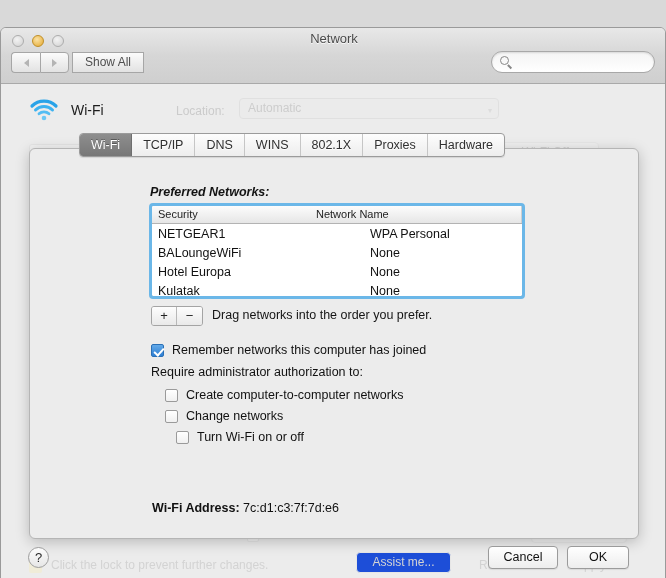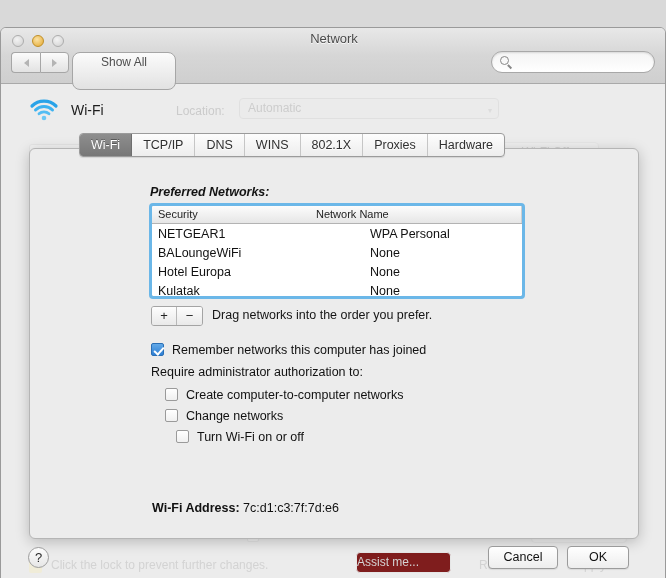--- a/index.html
+++ b/index.html
@@ -50,23 +50,23 @@
     border: 1px solid #a6a6a6;
     display: flex; align-items: center; justify-content: center;
   }
   .navbtn:first-child { border-radius: 4px 0 0 4px; border-right: none; }
   .navbtn:last-child  { border-radius: 0 4px 4px 0; }
   .arrow { width: 0; height: 0; border-top: 4px solid transparent; border-bottom: 4px solid transparent; }
   .arrow-l { border-right: 5px solid #b4b4b4; }
   .arrow-r { border-left: 5px solid #b4b4b4; }
 
   #showall {
-    position: absolute; left: 71px; top: 24px; height: 38px; padding: 0 28px;
+    position: absolute; left: 71px; top: 24px; height: 21px; padding: 0 12px;
     background: linear-gradient(to bottom, #fbfbfb, #e2e2e2);
-    border: 1px solid #a6a6a6; border-radius: 8px;
+    border: 1px solid #a6a6a6; border-radius: 0;
     font-size: 12px; color: #4e4e4e; line-height: 19px;
   }
   #searchfield {
     position: absolute; right: 12px; top: 23px; width: 164px; height: 22px;
     background: linear-gradient(to bottom, #f4f4f4, #ffffff);
     border: 1px solid #a8a8a8; border-radius: 11px;
     box-shadow: inset 0 1px 2px rgba(0,0,0,.12);
   }
   #search-icon {
     position: absolute; left: 8px; top: 4px; width: 9px; height: 9px;
@@ -149,22 +149,22 @@
     border: 1px solid #e6e6e6; border-radius: 4px; background: #efefef;
     font-size: 12px; color: #d2d2d2; text-align: center; line-height: 19px;
   }
   #bg-lock {
     position: absolute; left: 28px; top: 472px; width: 13px; height: 17px;
     background: #f0ecd8; border-radius: 2px;
   }
   #bg-lock-text { position: absolute; left: 50px; top: 474px; }
   #bg-assist {
     position: absolute; left: 355px; top: 468px; width: 95px; height: 21px;
-    border: 1px solid #e6e6e6; border-radius: 4px; background: #7f1d1d;
-    font-size: 12px; color: #d4d4d4; text-align: left; line-height: 19px;
+    border: 1px solid #e6e6e6; border-radius: 4px; background: #1d4ed8;
+    font-size: 12px; color: #d4d4d4; text-align: center; line-height: 19px;
   }
   #bg-revert { position: absolute; left: 478px; top: 474px; }
   #bg-apply  { position: absolute; left: 575px; top: 474px; }
 
   
   #sheet {
     position: absolute; left: 28px; top: 120px; width: 610px; height: 391px;
     background: #ececec;
     border: 1px solid #b5b5b5;
     border-radius: 6px;
@@ -230,21 +230,21 @@
   .pmbtn {
     width: 25px; height: 18px; line-height: 17px; text-align: center;
     font-size: 13px; color: #222;
     background: linear-gradient(to bottom, #fdfdfd, #e9e9e9);
   }
   .pmbtn:first-child { border-right: 1px solid #b8b8b8; }
   #drag-hint {
     position: absolute; left: 182px; top: 159px; font-size: 12.5px; color: #141414;
   }
 
-  .cbrow { position: absolute; display: flex; }
+  .cbrow { position: absolute; display: flex; align-items: center; }
   .cbox {
     width: 13px; height: 13px; border-radius: 2px;
     border: 1px solid #9a9a9a;
     background: linear-gradient(to bottom, #ffffff, #f0f0f0);
     position: relative; flex: none;
   }
   .cbox.checked {
     background: linear-gradient(to bottom, #62a9e8, #2e7fd4);
     border-color: #2a6fb5;
   }

